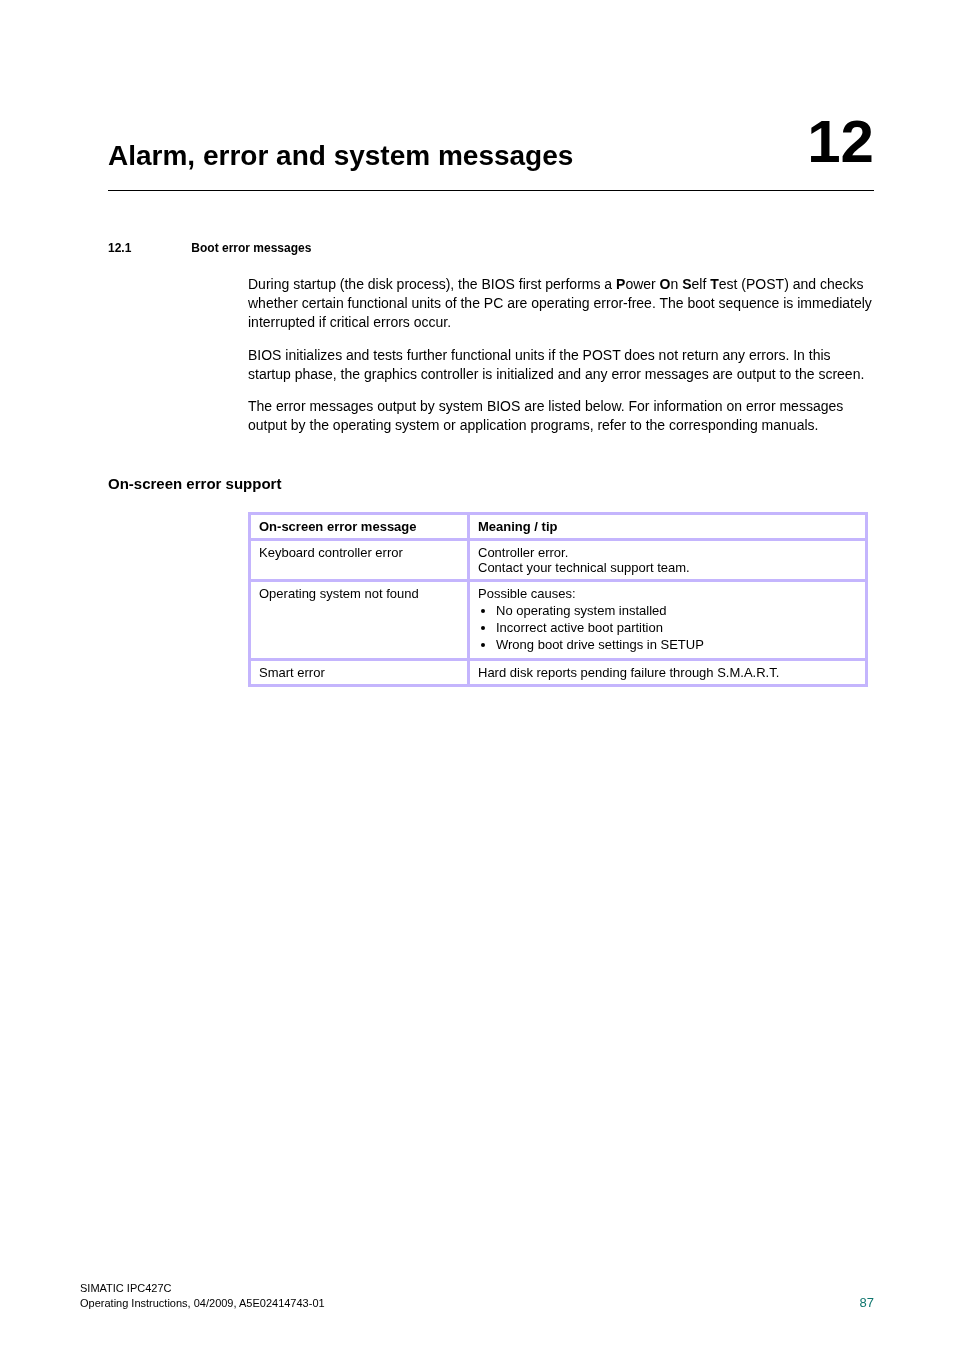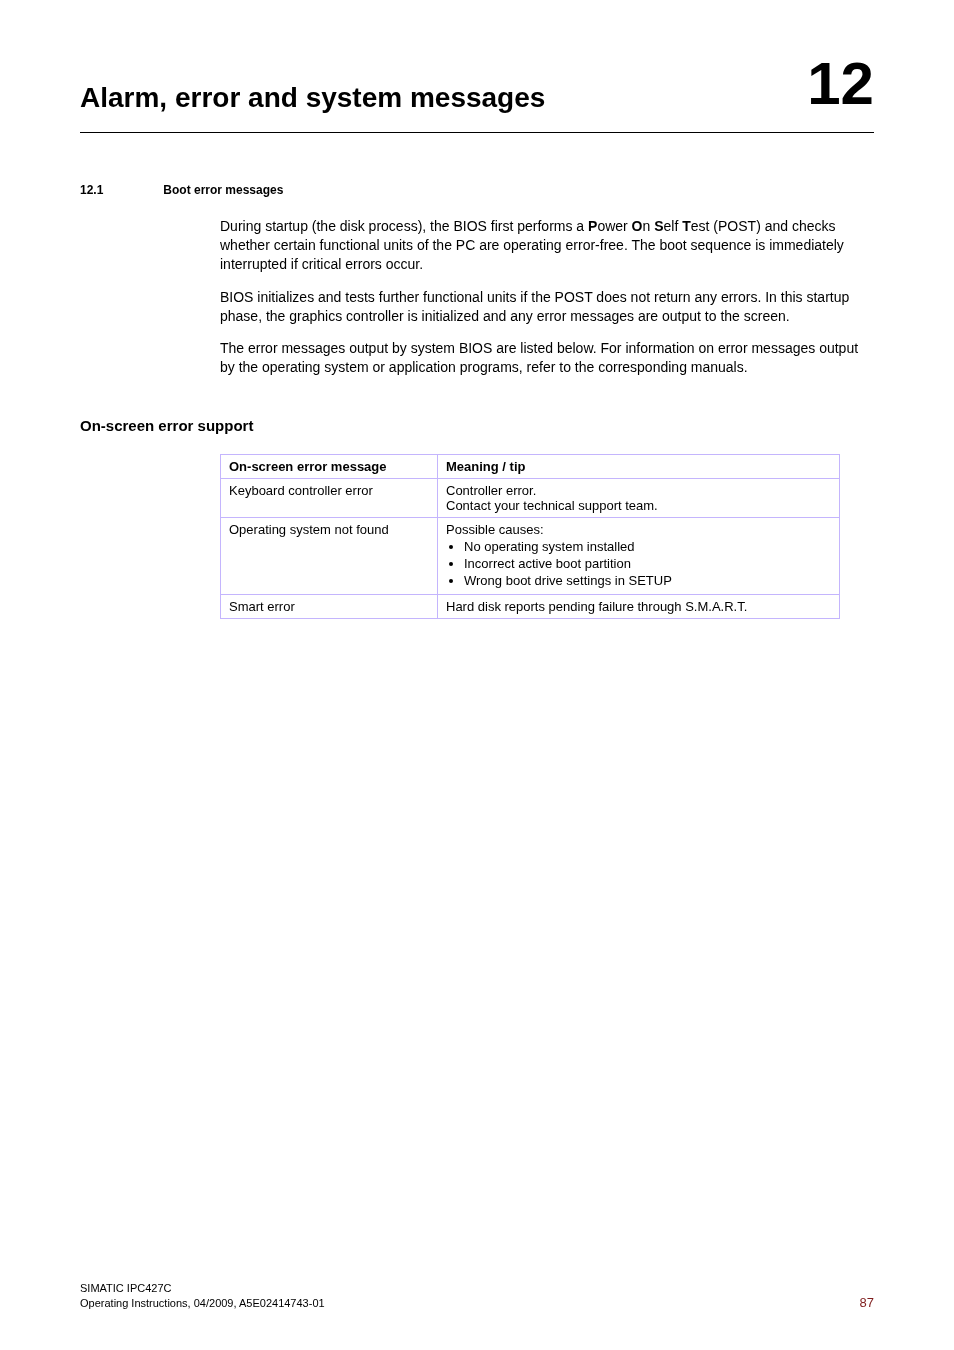--- a/index.html
+++ b/index.html
@@ -7,21 +7,22 @@
     padding: 0;
     font-family: Arial, Helvetica, sans-serif;
     background: #fff;
     color: #000;
     width: 954px;
     height: 1350px;
     position: relative;
     box-sizing: border-box;
   }
   .page {
-    padding: 54px 80px 0 80px;
+    padding: 112px 80px 0 80px;
+    margin-left: 28px;
   }
   .chapter-head {
     display: flex;
     justify-content: space-between;
     align-items: flex-end;
     margin-bottom: 10px;
   }
   .chapter-title {
     font-size: 28px;
     font-weight: bold;
@@ -58,21 +59,21 @@
     font-weight: bold;
     margin: 40px 0 20px 0;
   }
   table.error-table {
     margin-left: 140px;
     border-collapse: collapse;
     width: 620px;
     font-size: 13px;
   }
   table.error-table th, table.error-table td {
-    border: 1px solid #c4b5fd;
+    border: 3px solid #c4b5fd;
     padding: 4px 8px;
     vertical-align: top;
     text-align: left;
   }
   table.error-table th {
     font-weight: bold;
     background: #fff;
   }
   .col-msg { width: 200px; }
   ul.cell-list {
@@ -90,21 +91,21 @@
     font-size: 11px;
     display: flex;
     justify-content: space-between;
     align-items: flex-end;
     margin-top: 24px;
   }
   .footer-left {
     line-height: 1.3;
   }
   .footer-right {
-    color: #7f1d1d;
+    color: #0f766e;
     font-size: 13px;
   }
 </style>
 </head>
 <body>
 
 <div class="page">
 
   <div class="chapter-head">
     <div class="chapter-title">Alarm, error and system messages</div>

